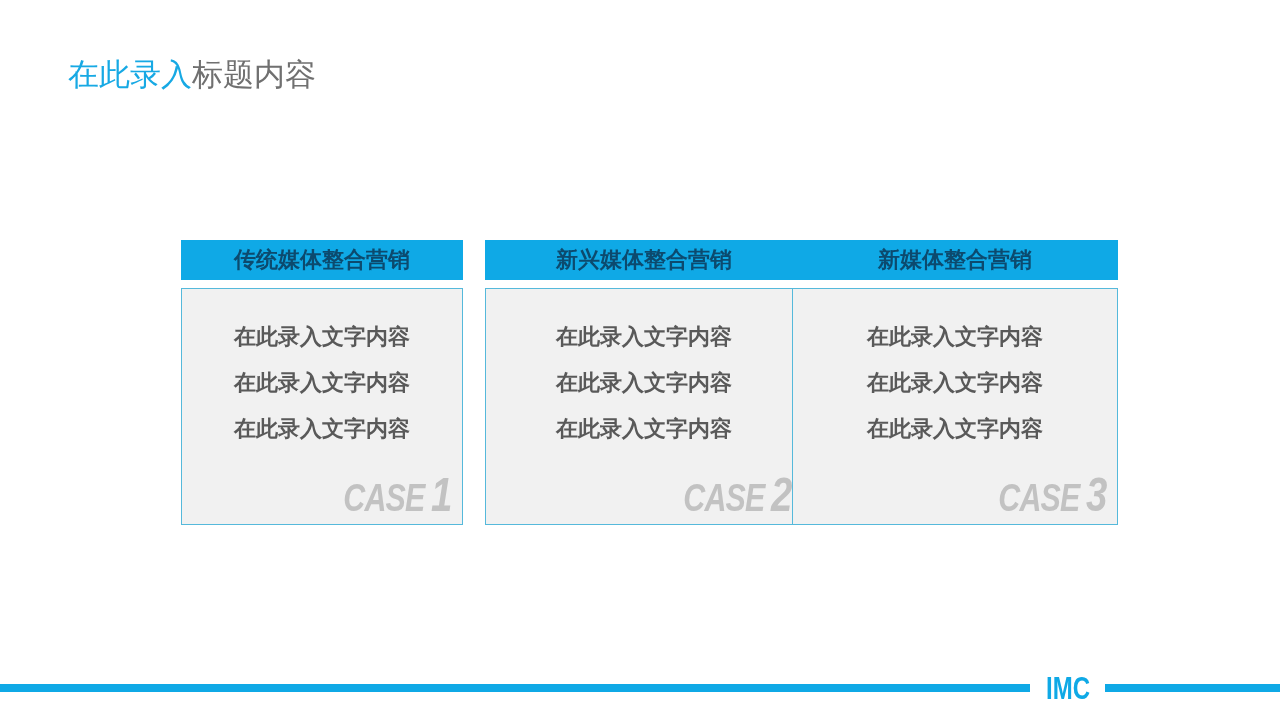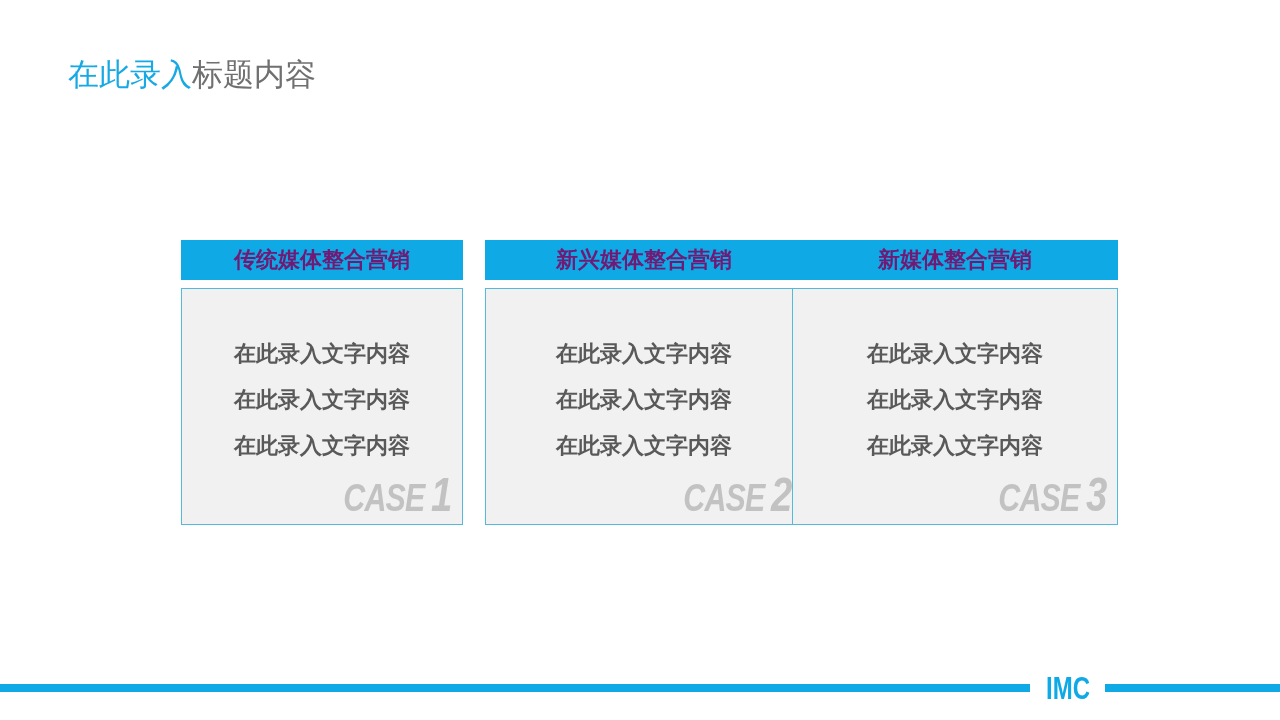--- a/index.html
+++ b/index.html
@@ -11,29 +11,29 @@
   .title {
     position: absolute; left: 68px; top: 52px;
     font-size: 31px; font-weight: normal; letter-spacing: 0px; line-height: 44px;
     white-space: nowrap;
   }
   .title .accent { color: #17a9e4; }
   .title .rest { color: #707070; }
 
   .card { position: absolute; top: 240px; }
   .card-header {
-    height: 40px; background: #0fa9e6; color: #701a75;
+    height: 40px; background: #0fa9e6; color: #0c4a6e;
     font-size: 22px; font-weight: bold; text-align: center; line-height: 40px;
     white-space: nowrap;
   }
   .card-body {
     position: absolute; top: 48px; left: 0; right: 0; height: 237px;
     background: #f1f1f1; border: 1px solid #55b9db; box-sizing: border-box;
   }
-  .lines { position: absolute; top: 42px; left: 0; right: 0; text-align: center; }
+  .lines { position: absolute; top: 25px; left: 0; right: 0; text-align: center; }
   .line {
     font-size: 22px; font-weight: bold; color: #595959; line-height: 46px;
     white-space: nowrap;
   }
   .case {
     position: absolute; right: 10px; bottom: 2px;
     font-family: "Liberation Sans", "DejaVu Sans", sans-serif;
     font-weight: bold; font-style: italic; color: #c2c2c2;
     white-space: nowrap; transform: scaleX(0.8); transform-origin: right bottom;
   }

